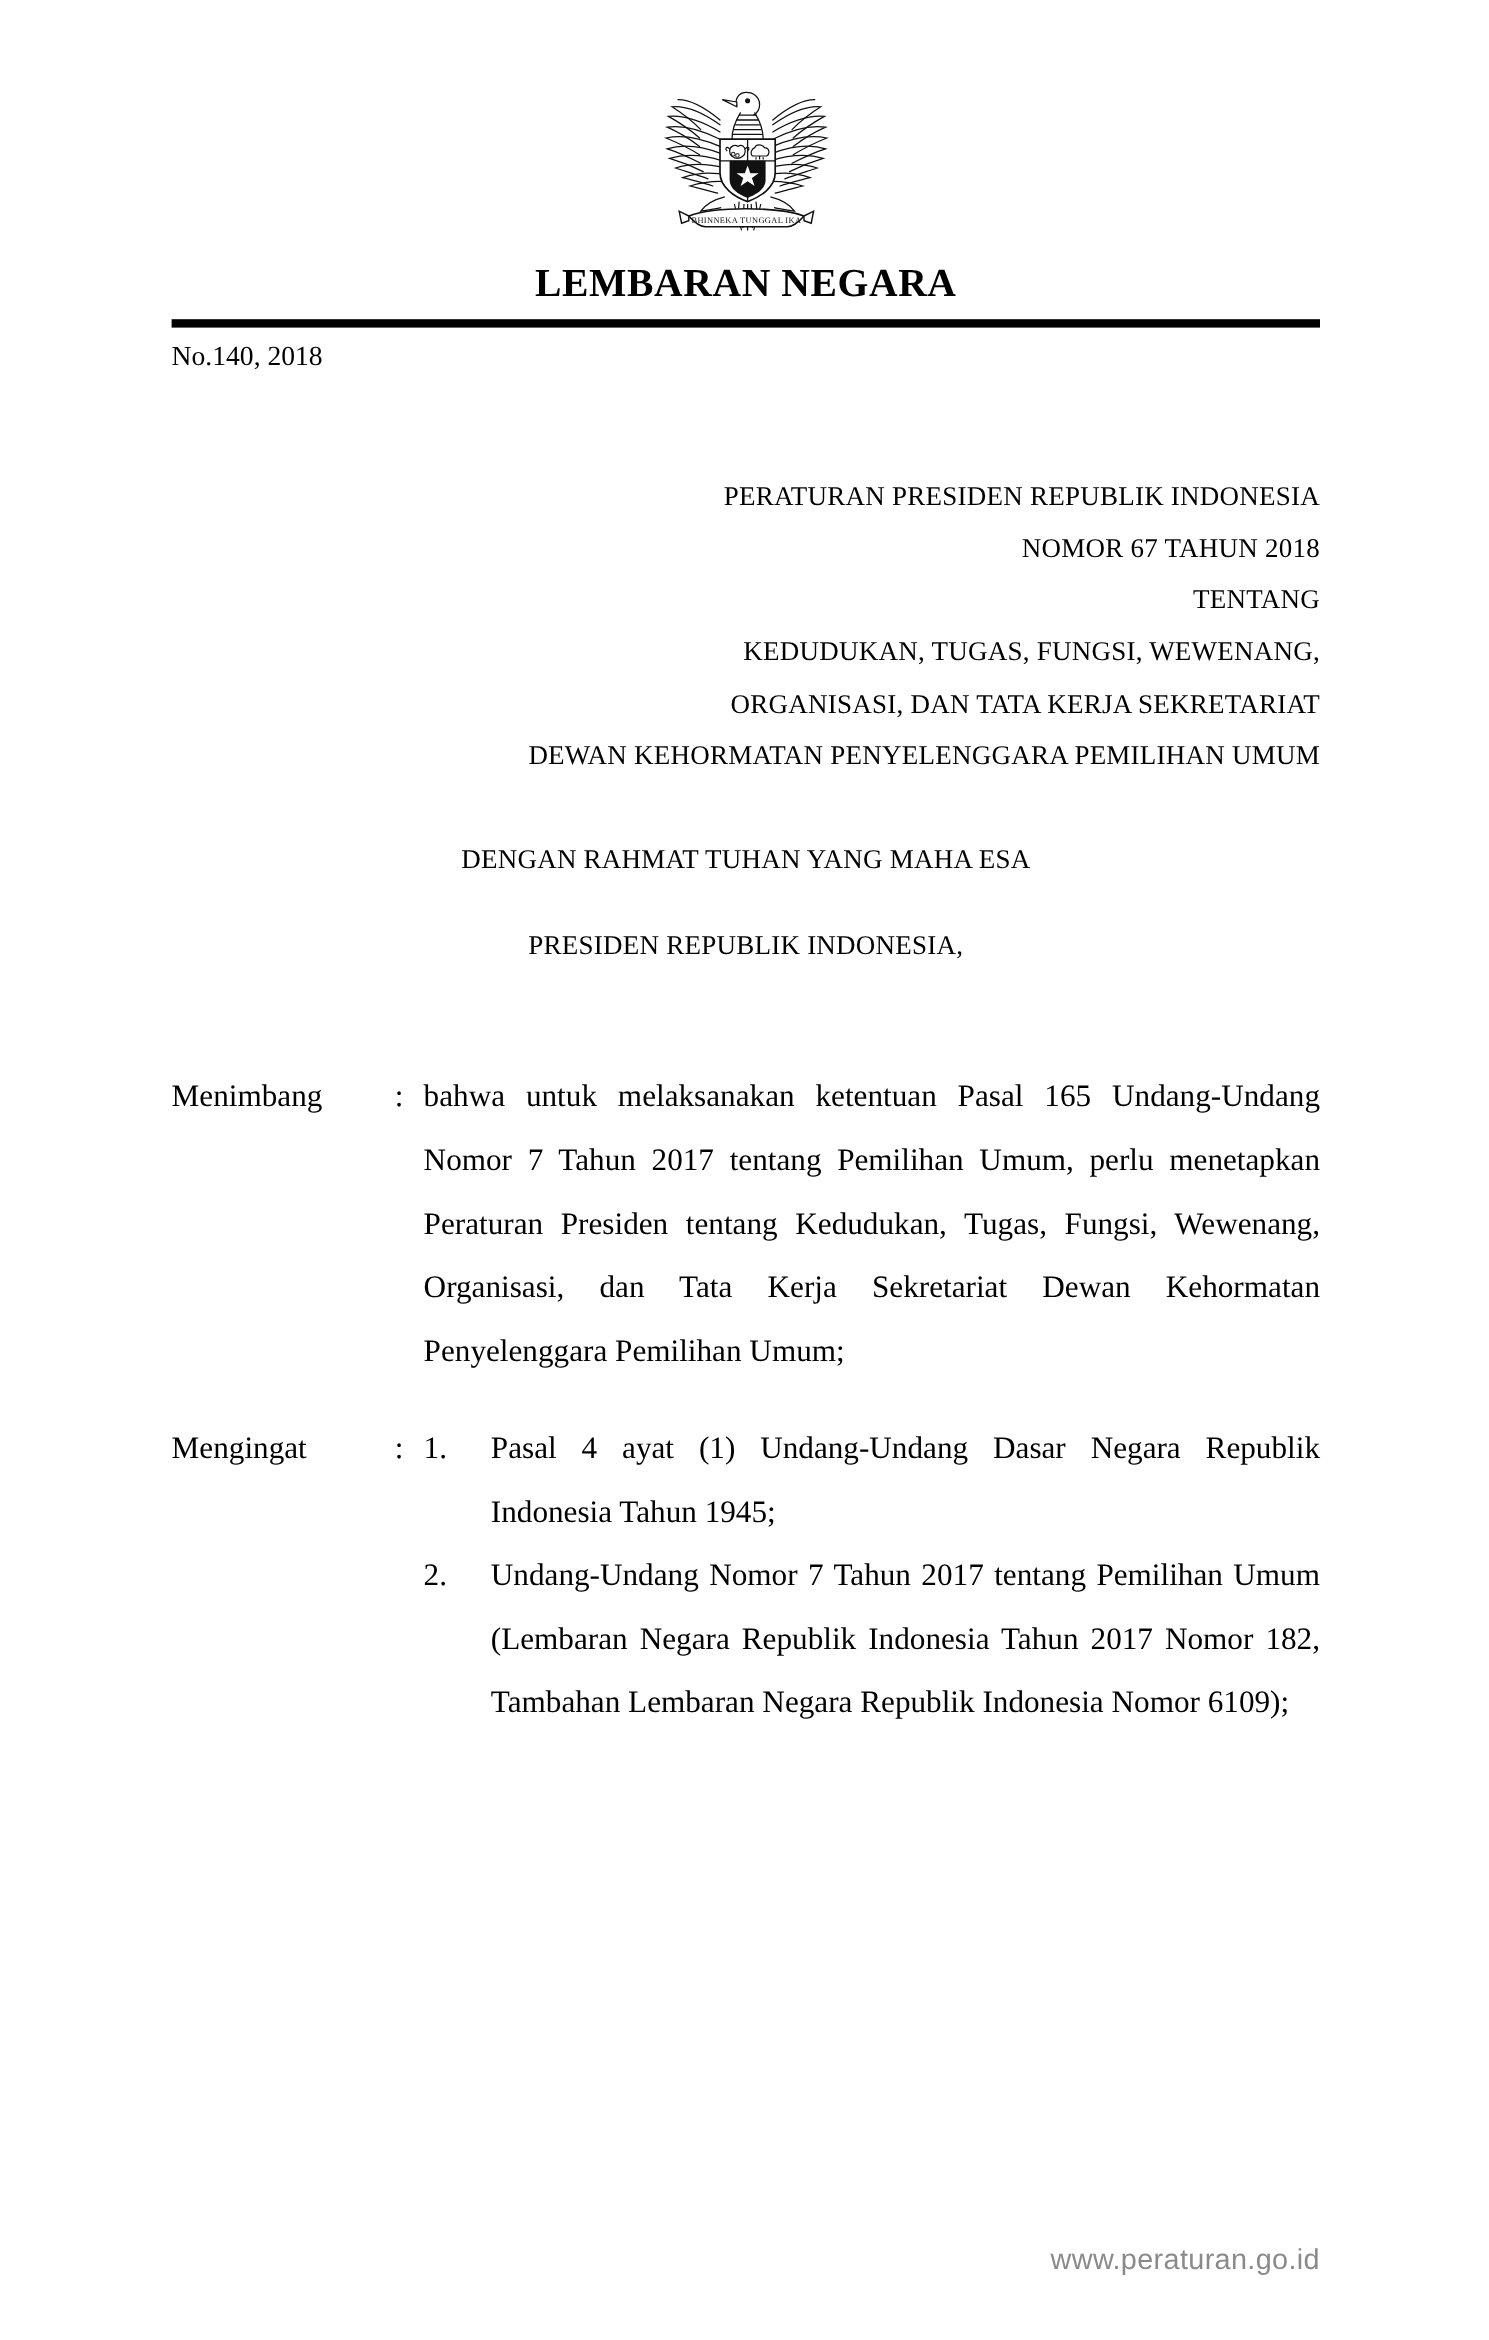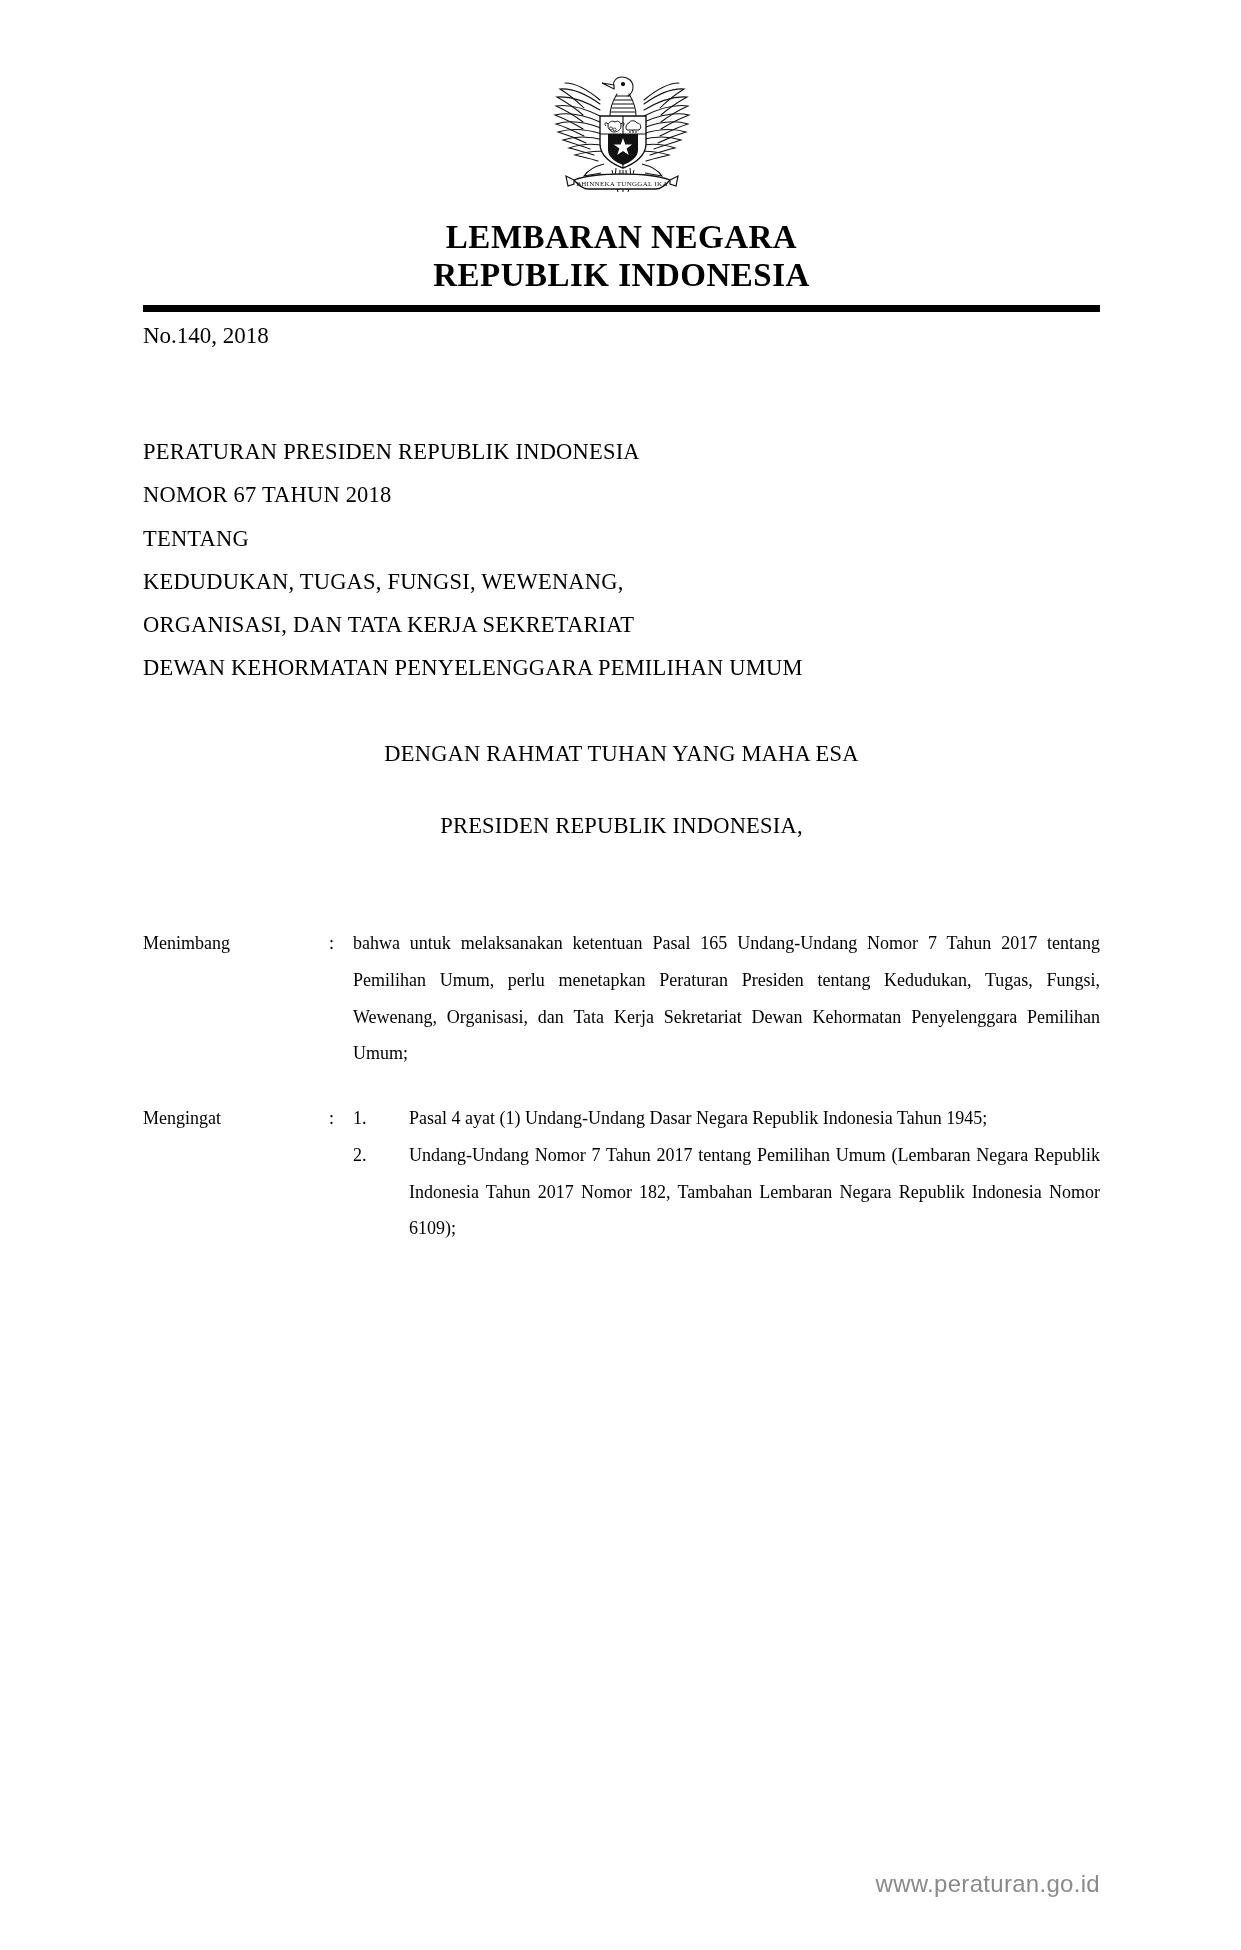--- a/index.html
+++ b/index.html
@@ -86,21 +86,21 @@
     text-align: justify;
     text-align-last: justify;
   }
   .issue-subject .sj2 {
     text-align: left;
   }
 
   
   .title-block {
     margin-top: 78px;
-    text-align: left;
+    text-align: right;
     font-size: 22.5px;
     line-height: 1.92;
     letter-spacing: 0.2px;
   }
   .title-block .t-line { display: block; }
 
   .invocation {
     margin-top: 52px;
     text-align: center;
     font-size: 22.5px;
@@ -112,21 +112,21 @@
     font-size: 22.5px;
     letter-spacing: 0.2px;
   }
 
   
   .clauses { margin-top: 86px; }
 
   .clause {
     display: flex;
     align-items: flex-start;
-    font-size: 18px;
+    font-size: 26px;
     line-height: 2.04;
   }
   .clause + .clause { margin-top: 28px; }
 
   .clause-label {
     flex: 0 0 186px;
     width: 186px;
     white-space: nowrap;
   }
   .clause-colon {
@@ -263,21 +263,20 @@
           <path d="M36 122 C58 114 110 114 132 122 C126 129 122 131 118 131 L50 131 C46 131 42 129 36 122 Z" fill="#ffffff" stroke="#111" stroke-width="1.3"></path>
           <path d="M36 122 L28 118 L30 128 L36 126 Z" fill="#ffffff" stroke="#111" stroke-width="1.2"></path>
           <path d="M132 122 L140 118 L138 128 L132 126 Z" fill="#ffffff" stroke="#111" stroke-width="1.2"></path>
           <text x="84" y="128" font-family="'Liberation Serif', serif" font-size="7" text-anchor="middle" fill="#111" letter-spacing="0.3">BHINNEKA TUNGGAL IKA</text>
         </g>
       </svg>
     </div>
 
     <div class="masthead">
       <span class="line1">LEMBARAN NEGARA</span>
-      <span class="line2">REPUBLIK INDONESIA</span>
     </div>
 
     <hr class="rule">
 
     <div class="issue-row">
       <div class="issue-no">No.140, 2018</div>
     </div>
 
     <div class="title-block">
       <span class="t-line">PERATURAN PRESIDEN REPUBLIK INDONESIA</span>

